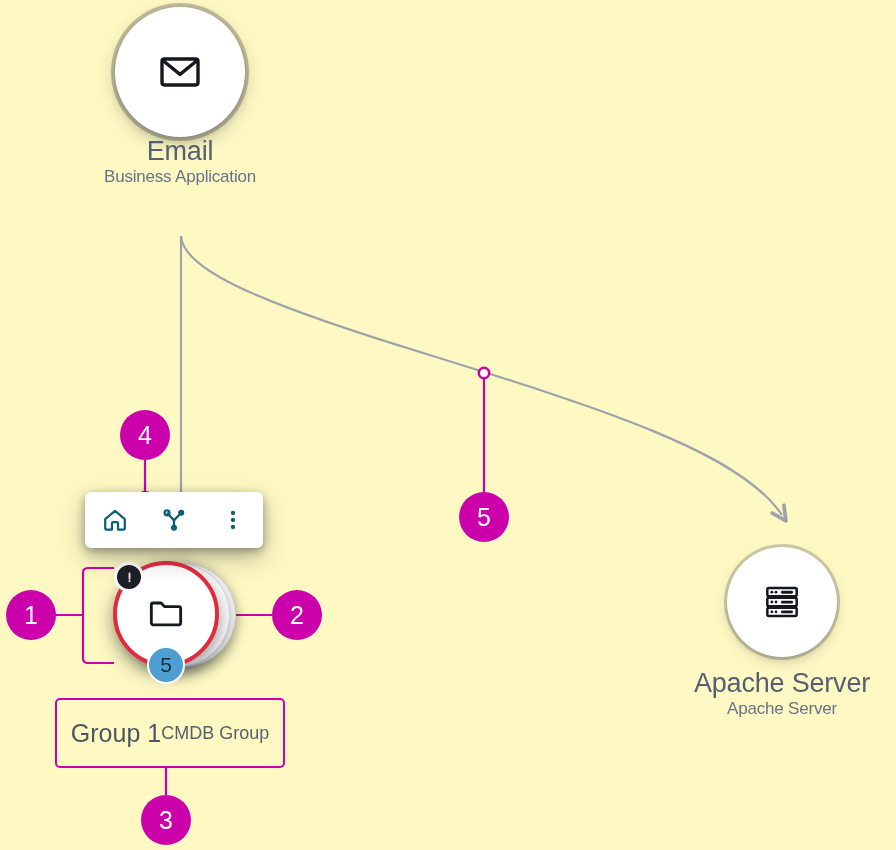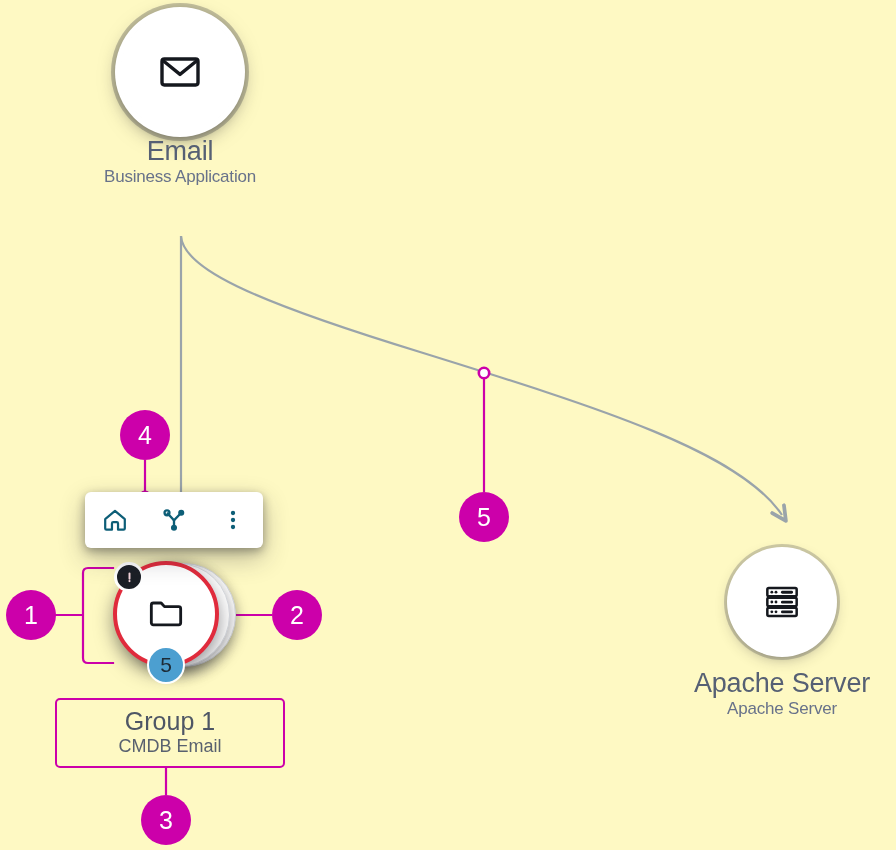--- a/index.html
+++ b/index.html
@@ -165,21 +165,21 @@
 
   
   #group-label-box {
     position: absolute;
     left: 55px; top: 698px;
     width: 230px; height: 70px;
     border: 2px solid #cc00aa;
     border-radius: 5px;
     box-sizing: border-box;
     display: flex;
-    flex-direction: column;
+    flex-direction: row;
     align-items: center;
     justify-content: center;
   }
   #group-label-box .g-title {
     font-size: 25px;
     color: #4e5665;
     line-height: 1.06;
   }
   #group-label-box .g-sub {
     font-size: 18px;
@@ -330,21 +330,21 @@
           <circle cx="12" cy="6.0" r="1.85"></circle>
           <circle cx="12" cy="12.0" r="1.85"></circle>
           <circle cx="12" cy="18.0" r="1.85"></circle>
         </g>
       </svg>
     </div>
   </div>
 
   <div id="group-label-box">
     <div class="g-title">Group 1</div>
-    <div class="g-sub">CMDB Email</div>
+    <div class="g-sub">CMDB Group</div>
   </div>
 
   <div class="callout" id="callout-1">1</div>
   <div class="callout" id="callout-2">2</div>
   <div class="callout" id="callout-3">3</div>
   <div class="callout" id="callout-4">4</div>
   <div class="callout" id="callout-5">5</div>
 
 </div>
 

